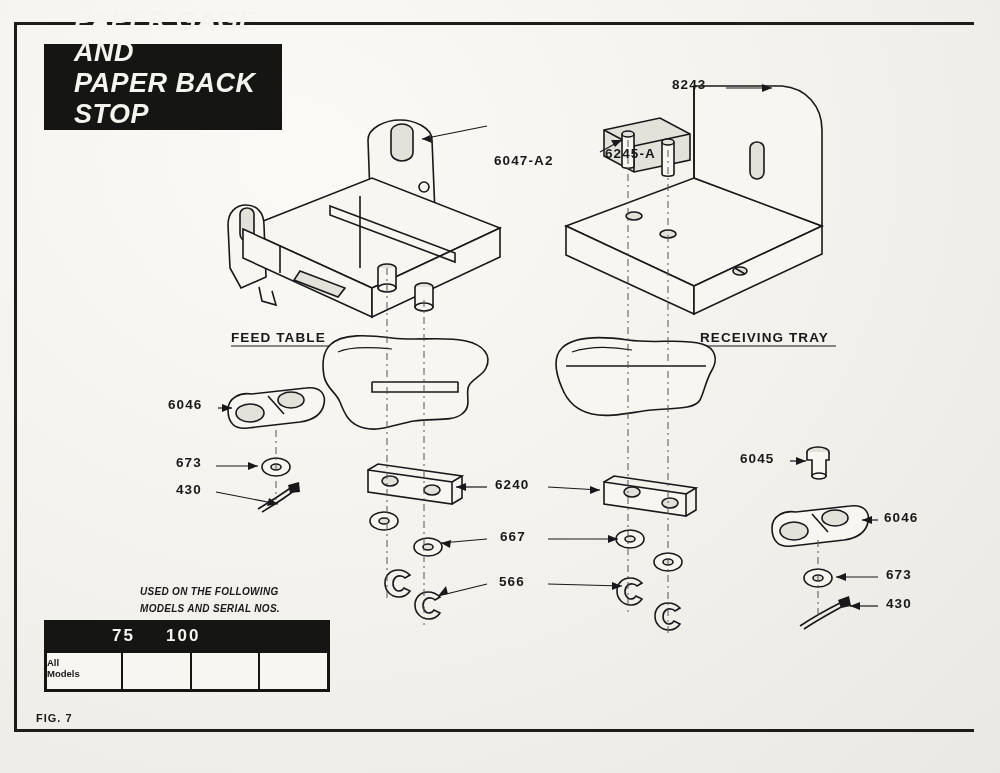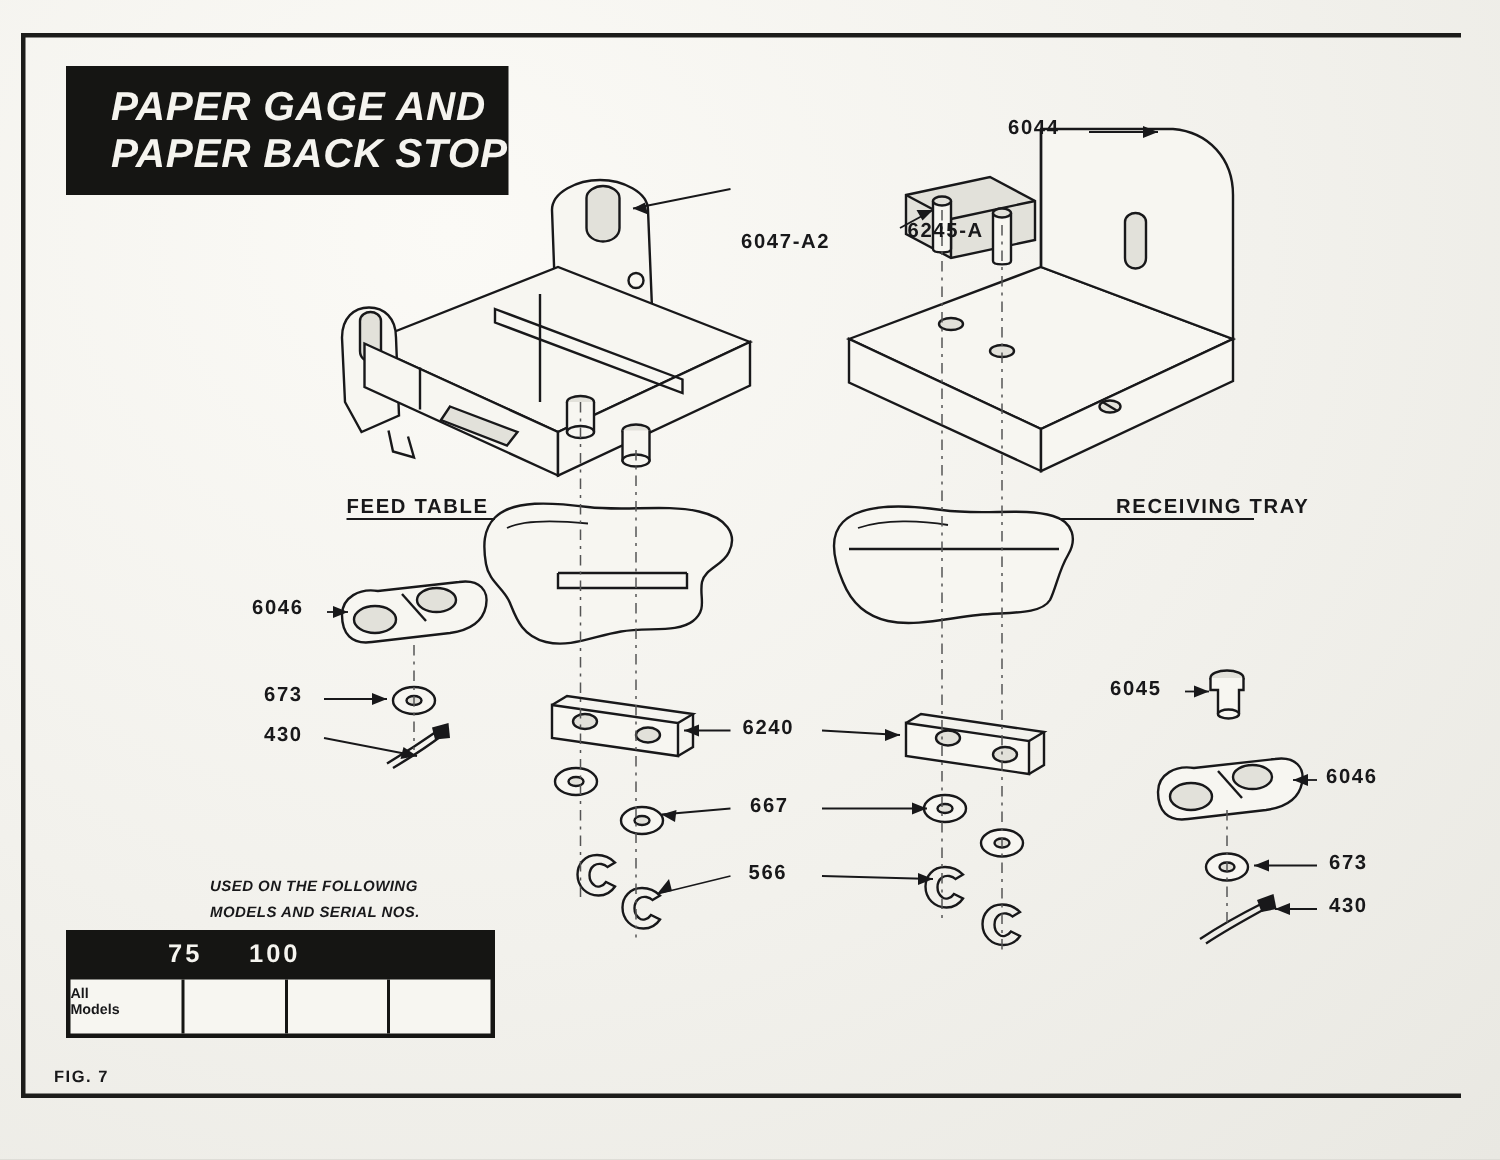--- a/index.html
+++ b/index.html
@@ -16,24 +16,24 @@
     background:
       radial-gradient(ellipse at 30% 20%, #fbfaf6 0%, #f2f1ec 55%, #e9e8e2 100%);
   }
   
   .rule-top{position:absolute;left:14px;top:22px;width:960px;height:3px;background:#1c1c1a;}
   .rule-left{position:absolute;left:14px;top:22px;width:3px;height:710px;background:#1c1c1a;}
   .rule-bottom{position:absolute;left:14px;top:729px;width:960px;height:3px;background:#1c1c1a;}
 
   
   .title-block{
-    position:absolute;left:44px;top:44px;width:295px;height:86px;
+    position:absolute;left:44px;top:44px;width:238px;height:86px;
     background:#151513;
     color:#f5f4ef;
-    display:flex;flex-direction:column;justify-content:center;
+    display:flex;flex-direction:column;justify-content:flex-end;
     padding-left:30px;box-sizing:border-box;
   }
   .title-block .l{
     font-family:"Liberation Sans", sans-serif;
     font-weight:bold;font-style:italic;
     font-size:27px;letter-spacing:0.5px;line-height:31px;
   }
 
   .lbl{
     position:absolute;
@@ -351,25 +351,25 @@
       <path class="ln-thin" d="M878,606 L850,606"></path>
       <path class="dkf" d="M850,606 L860,602 L860,610 Z"></path>
     </g>
   </svg>
 
   <div class="title-block">
     <div class="l">PAPER GAGE AND</div>
     <div class="l">PAPER BACK STOP</div>
   </div>
 
-  <div class="lbl" style="left:672px;top:77px;">6044</div>
+  <div class="lbl" style="left:672px;top:77px;">8243</div>
   <div class="lbl" style="left:494px;top:116px;margin-top:37px;">6047-A2</div>
   <div class="lbl" style="left:560px;top:146px;margin-left:45px;">6245-A</div>
   <div class="lbl" style="left:231px;top:330px;">FEED TABLE</div>
-  <div class="lbl" style="left:724px;top:330px;padding-left:20px;">RECEIVING TRAY</div>
+  <div class="lbl" style="left:680px;top:330px;padding-left:20px;">RECEIVING TRAY</div>
   <div class="lbl" style="left:168px;top:397px;">6046</div>
   <div class="lbl" style="left:176px;top:455px;">673</div>
   <div class="lbl" style="left:176px;top:482px;">430</div>
   <div class="lbl" style="left:495px;top:477px;">6240</div>
   <div class="lbl" style="left:500px;top:529px;">667</div>
   <div class="lbl" style="left:499px;top:574px;">566</div>
   <div class="lbl" style="left:728px;top:451px;margin-left:12px;">6045</div>
   <div class="lbl" style="left:884px;top:510px;">6046</div>
   <div class="lbl" style="left:886px;top:567px;">673</div>
   <div class="lbl" style="left:886px;top:596px;">430</div>

